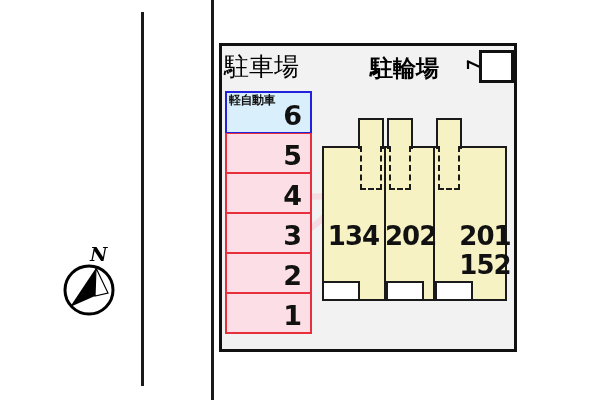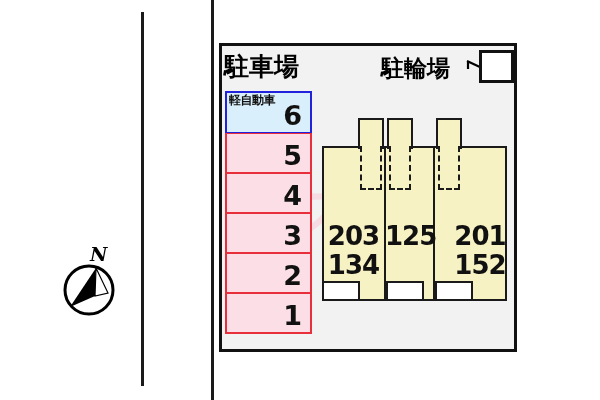--- a/index.html
+++ b/index.html
@@ -81,27 +81,27 @@
     user-select: none;
     font-family: "DejaVu Sans", "Liberation Sans", sans-serif;
   }
 
   
   .head-parking {
     position: absolute;
     left: 224px;
     top: 53px;
     font-size: 25px;
-    font-weight: bold;
+    font-weight: normal;
     color: #000;
     line-height: 28px;
   }
   .head-bicycle {
     position: absolute;
-    left: 381px;
+    left: 370px;
     top: 55px;
     font-size: 23px;
     font-weight: bold;
     color: #000;
     line-height: 26px;
   }
 
   
   .bike-box {
     position: absolute;
@@ -248,21 +248,21 @@
     text-align: center;
     font-size: 26px;
     font-weight: bold;
     color: #111;
     line-height: 29px;
     letter-spacing: -1px;
     font-family: "DejaVu Sans", "Liberation Sans", sans-serif;
   }
   .room-col.c1 { left: 1px;   width: 61px; }
   .room-col.c2 { left: 63px;  width: 48px; }
-  .room-col.c3 { left: 127px; width: 62px; }
+  .room-col.c3 { left: 112px; width: 62px; padding-left: 20px; }
 </style>
 </head>
 <body>
 
 <div id="canvas">
 
   <div class="road-line left"></div>
   <div class="road-line right"></div>
 
   <div class="compass">
@@ -325,25 +325,24 @@
 
     <div class="divider d1"></div>
     <div class="divider d2"></div>
 
     <div class="stair s1"></div>
     <div class="stair s2"></div>
     <div class="stair s3"></div>
 
     <div class="rooms">
       <div class="room-col c1">
-        <div>203</div>
         <div>134</div>
       </div>
       <div class="room-col c2">
-        <div>125</div>
+        <div>202</div>
       </div>
       <div class="room-col c3">
         <div>201</div>
         <div>152</div>
       </div>
     </div>
 
     <div class="entrance e1"></div>
     <div class="entrance e2"></div>
     <div class="entrance e3"></div>

